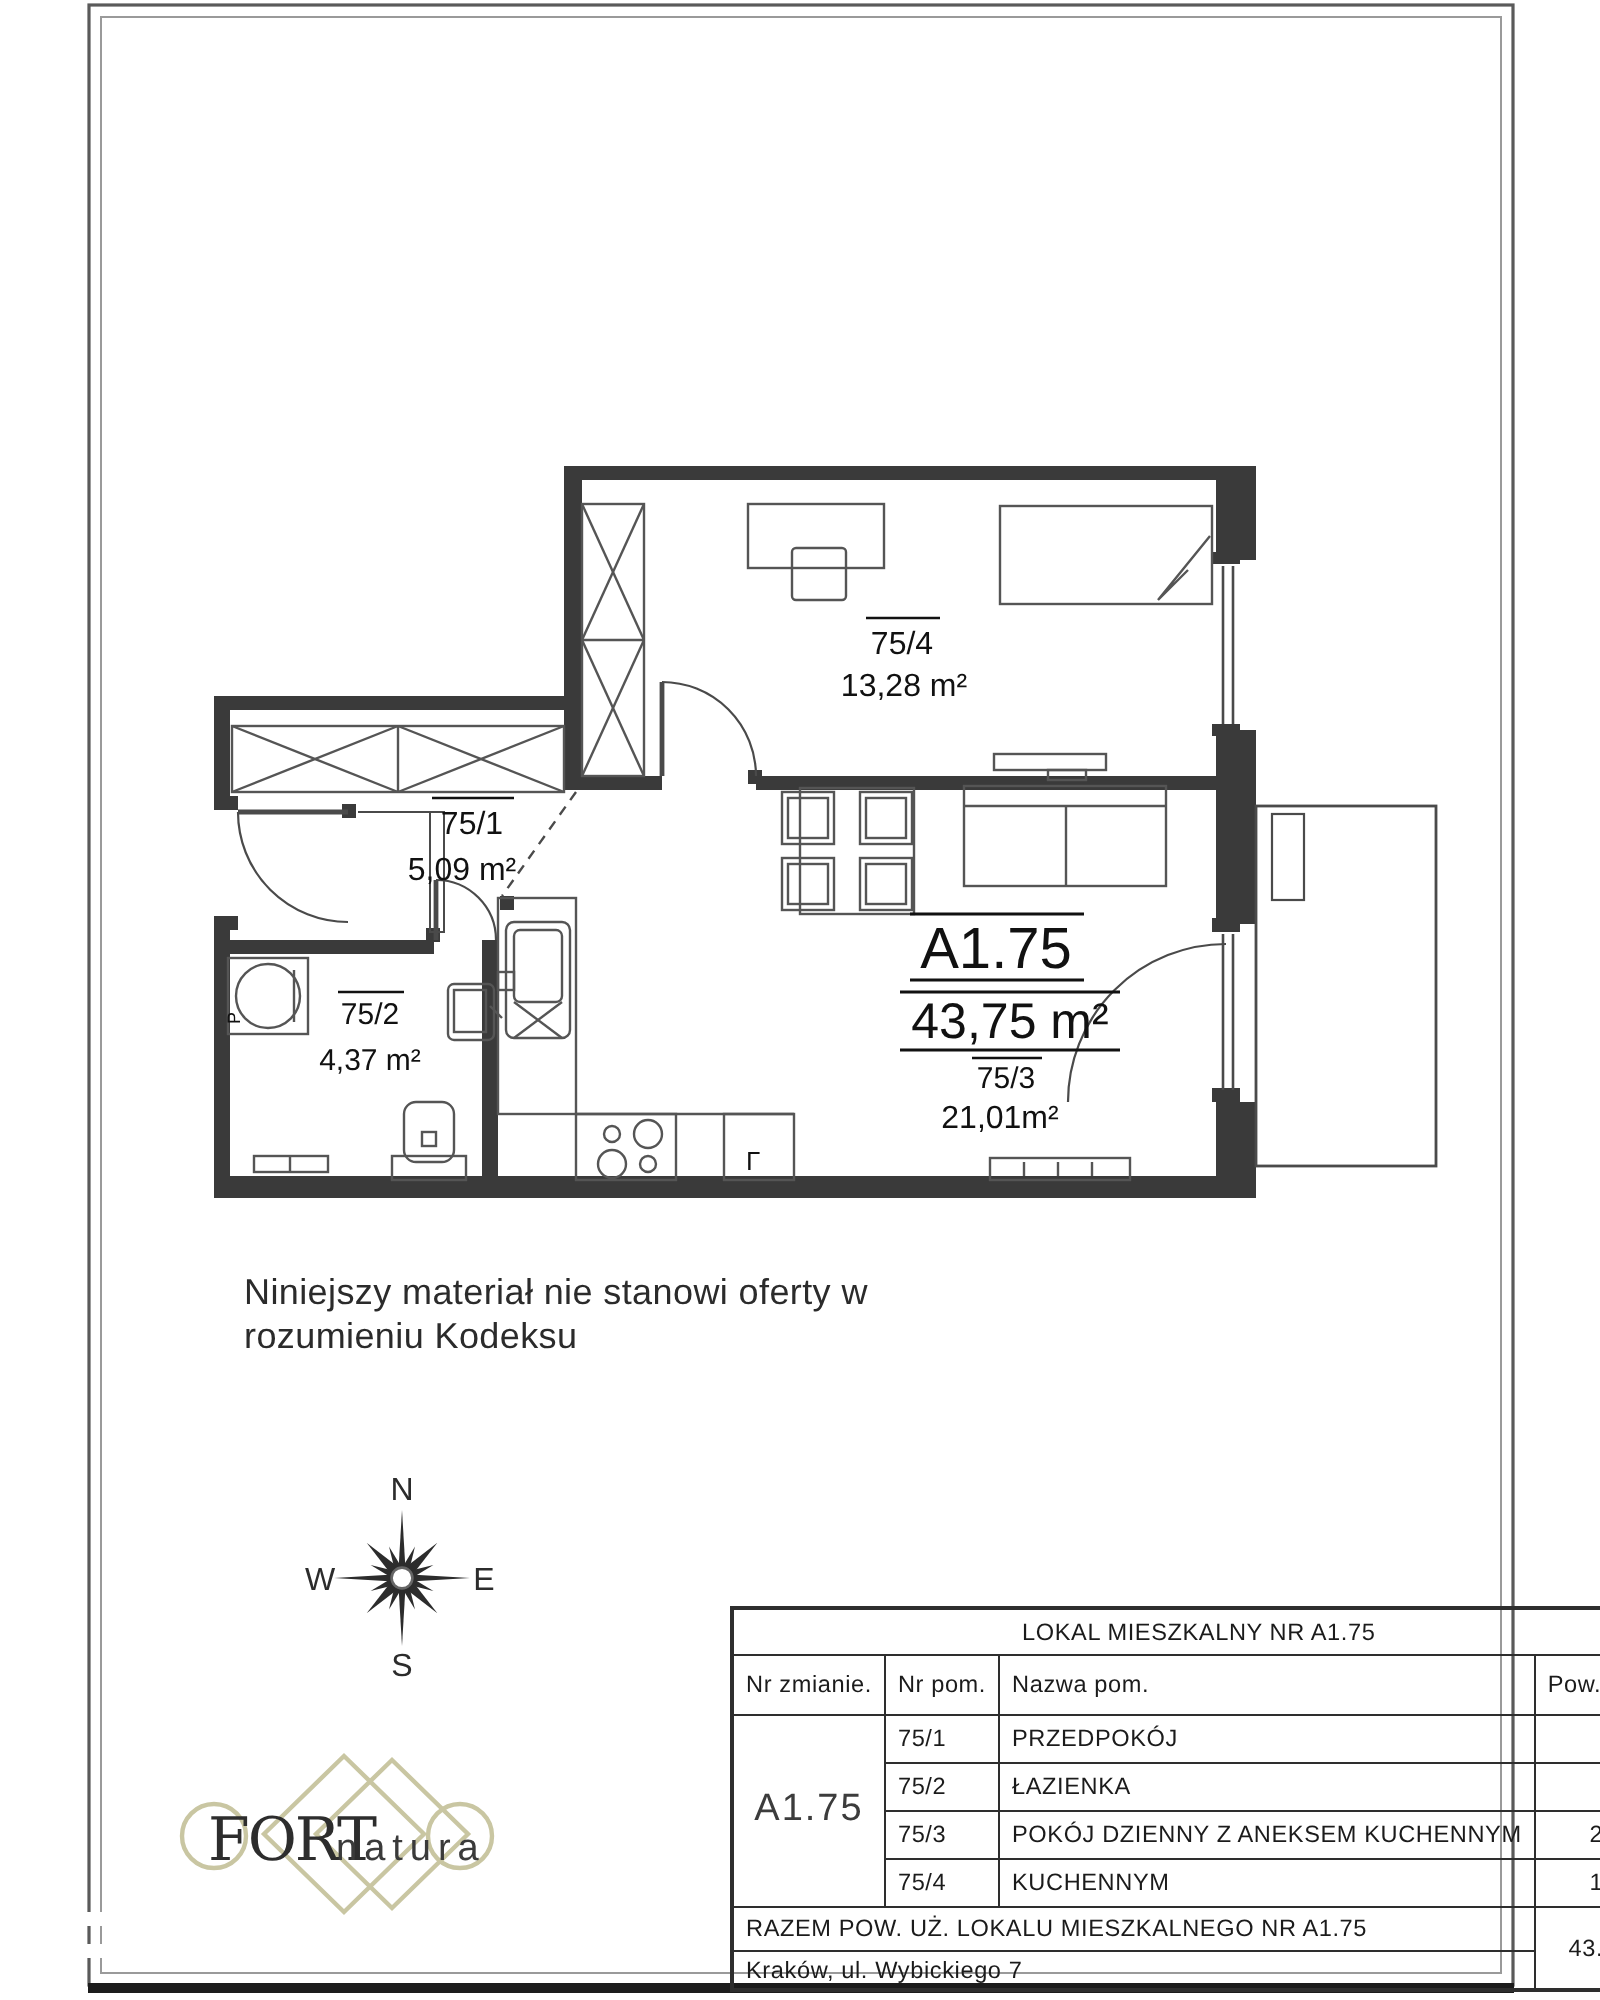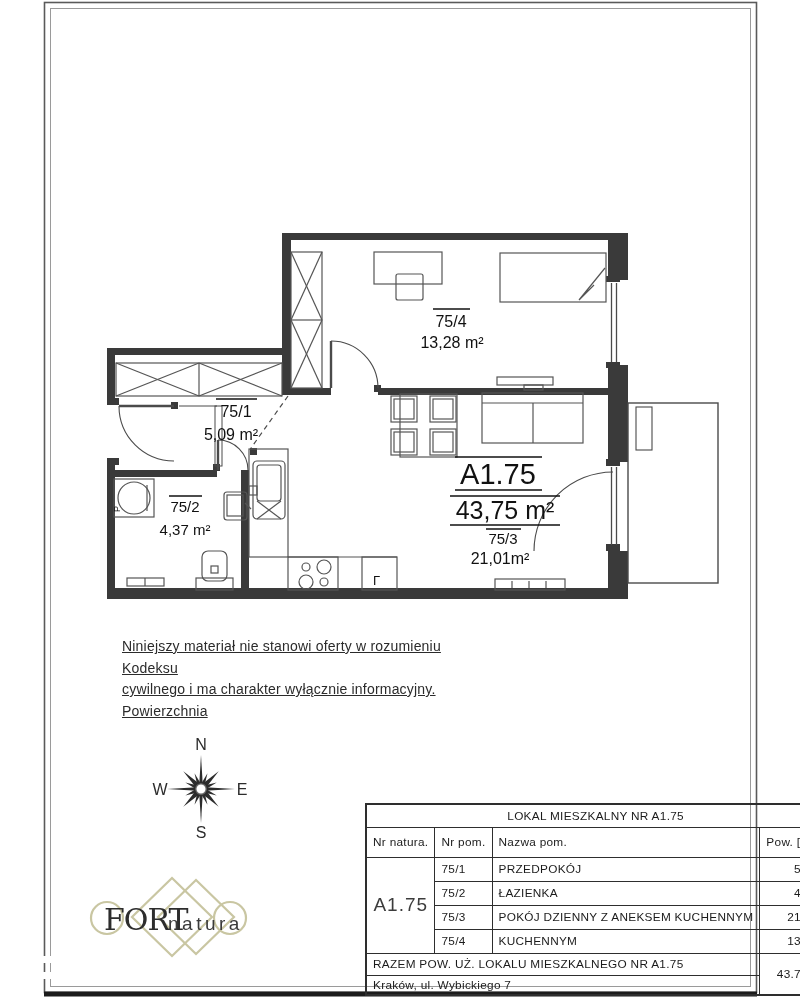--- a/index.html
+++ b/index.html
@@ -1,21 +1,21 @@
 <!DOCTYPE html>
 <html><head>
 <meta charset="utf-8">
 <style>
   html,body{margin:0;padding:0;background:#fff;}
   #page{position:relative;width:800px;height:1000px;background:#fff;overflow:hidden;
         font-family:"Liberation Sans",sans-serif;color:#1d1d1d;}
   #plan-svg{position:absolute;left:0;top:0;}
   
   #disclaimer{position:absolute;left:122px;top:636px;width:360px;
-    font-size:14px;line-height:21.5px;color:#2b2b2b;letter-spacing:.2px;text-decoration:underline;}
+    font-size:18px;line-height:21.5px;color:#2b2b2b;letter-spacing:.2px;}
   
   
   #unit-table{position:absolute;left:365px;top:803px;width:390px;border-collapse:collapse;
     font-size:11.8px;letter-spacing:.3px;color:#1b1b1b;}
   #unit-table td{border:1.4px solid #2e2e2e;padding:0 6px;white-space:nowrap;}
   #unit-table{border:2px solid #2e2e2e;}
   .tt-title{height:23px;text-align:center;}
   .tt-head{height:30px;}
   .tt-row{height:24px;}
   .tt-razem{height:22px;}
@@ -272,30 +272,29 @@
       <circle cx="107" cy="918" r="16"></circle>
       <circle cx="230" cy="918" r="16"></circle>
     </g>
     <text x="104" y="930" font-family="DejaVu Serif, serif" font-size="30" letter-spacing="-1" fill="#2d2d2d">FORT</text>
     <text x="168" y="930" font-family="Liberation Sans, sans-serif" font-size="19" letter-spacing="3.5" fill="#3a3a3a">natura</text>
   </g>
 </svg>
 
 <div id="disclaimer">
   <span style="display:block">Niniejszy materiał nie stanowi oferty w rozumieniu Kodeksu</span>
-  <span style="display:block">cywilnego i ma charakter wyłącznie informacyjny. Powierzchnia</span>
 </div>
 
 <table id="unit-table">
   <tbody>
         <tr class="tt-title">
     <td colspan="4">LOKAL MIESZKALNY NR A1.75</td>
   </tr>
   <tr class="tt-head">
-    <td style="width:66px">Nr natura.</td>
+    <td style="width:66px">Nr zmianie.</td>
     <td style="width:49px">Nr pom.</td>
     <td style="width:210px">Nazwa pom.</td>
     <td style="width:65px" class="c-right">Pow. [m²]</td>
   </tr>
   <tr class="tt-row">
     <td rowspan="4" class="unit-big">A1.75</td>
     <td>75/1</td>
     <td>PRZEDPOKÓJ</td>
     <td class="c-right">5.09</td>
   </tr>

